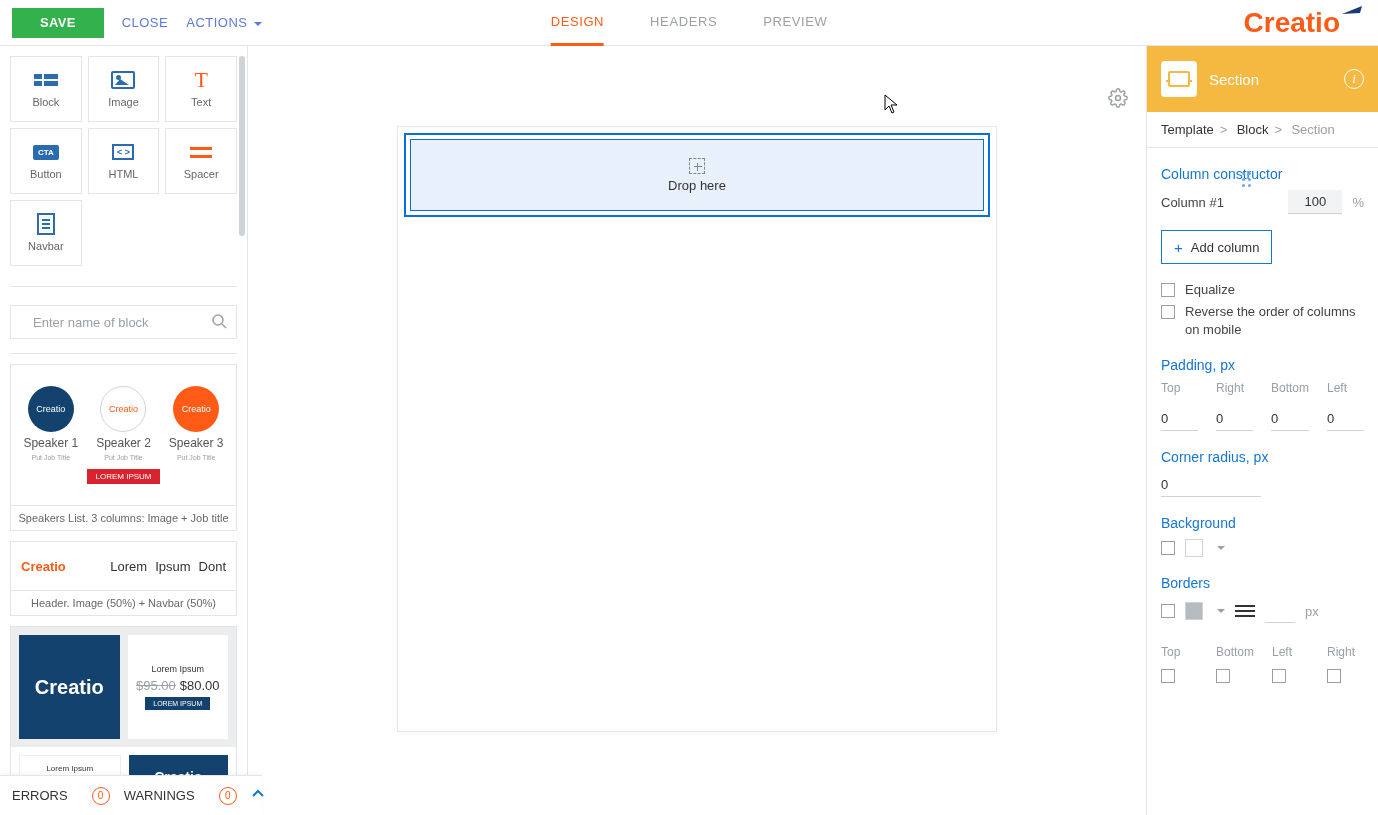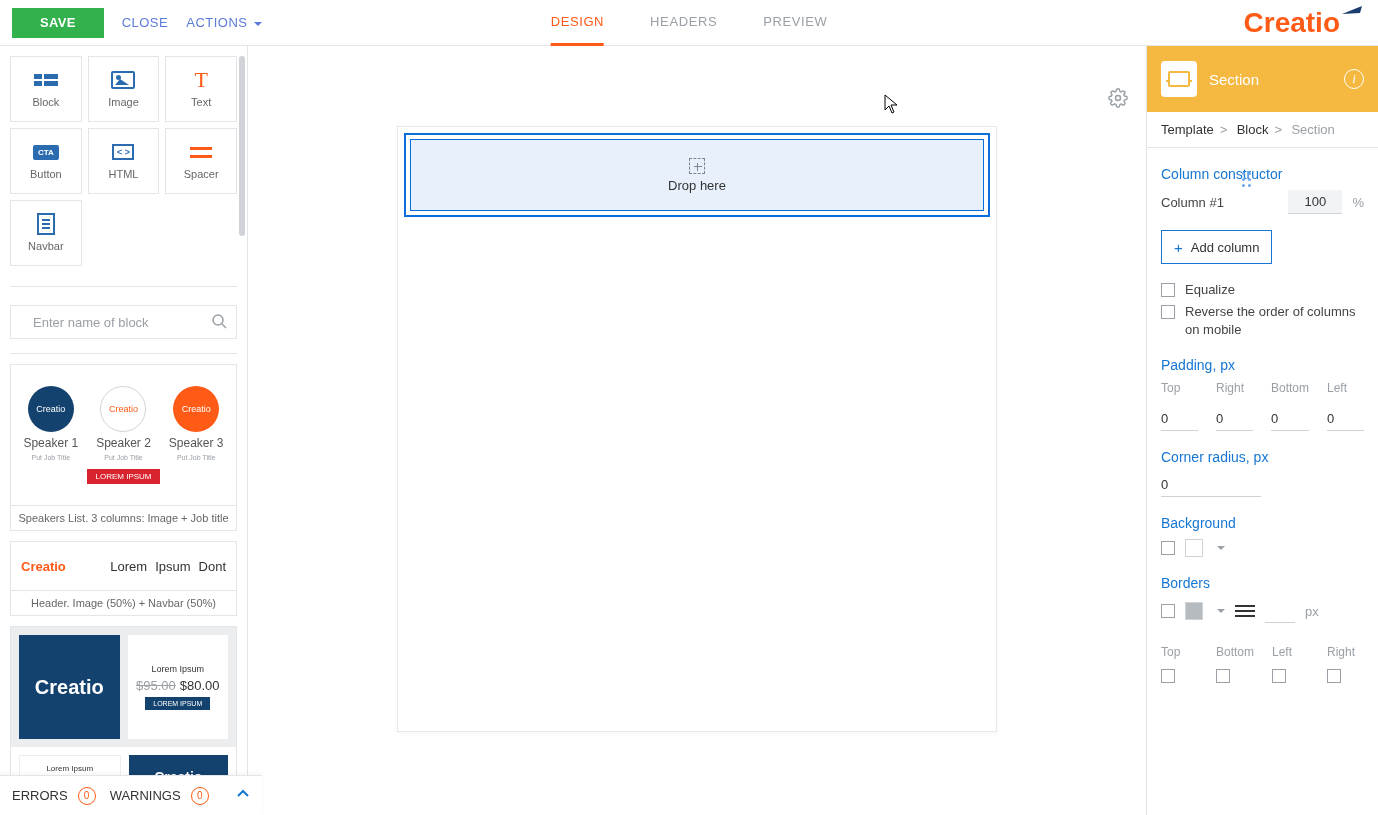--- a/index.html
+++ b/index.html
@@ -117,21 +117,21 @@
   .sw.gray{background:#b6bbc0}
   .dd{width:10px;height:10px;display:inline-block;margin-left:2px;position:relative}
   .dd::after{content:"";position:absolute;left:2px;top:3px;border-top:4px solid #9aa0a6;border-left:4px solid transparent;border-right:4px solid transparent}
   .border-style{width:20px;height:12px;display:inline-flex;flex-direction:column;justify-content:space-between}
   .border-style div{height:2px;background:#333}
   .side-grid{display:grid;grid-template-columns:repeat(4,1fr);gap:10px 18px;margin-top:6px}
   .side-grid .hd{font-size:12px;color:#9aa0a6}
 
   
   .statusbar{position:absolute;left:0;bottom:0;width:262px;height:40px;background:#fff;border-top:1px solid var(--light-border);display:flex;align-items:center;gap:14px;padding:0 12px;box-shadow:0 -2px 4px rgba(0,0,0,.04)}
-  .stat{display:flex;align-items:center;gap:10px;color:#1676d3;font-size:12px;cursor:pointer}
+  .stat{display:flex;align-items:center;gap:24px;color:#1676d3;font-size:12px;cursor:pointer}
   .stat .cnt{width:18px;height:18px;border:1px solid var(--orange);border-radius:50%;display:flex;align-items:center;justify-content:center;color:var(--orange);font-size:10px}
   .chev{margin-left:auto;cursor:pointer}
 
   
   .ico-block{display:grid;grid-template-columns:8px 14px;grid-auto-rows:5px;gap:2px}
   .ico-block div{background:#2b6cb0}
   .ico-img{width:24px;height:18px;border:2px solid #2b6cb0;border-radius:2px;position:relative}
   .ico-img::before{content:"";position:absolute;width:5px;height:5px;border-radius:50%;background:#2b6cb0;left:3px;top:2px}
   .ico-img::after{content:"";position:absolute;left:2px;bottom:2px;border-bottom:6px solid #2b6cb0;border-left:5px solid transparent;border-right:9px solid transparent;width:0;height:0}
   .ico-text{color:var(--orange);font-family:Georgia,serif;font-size:22px;font-weight:500}

